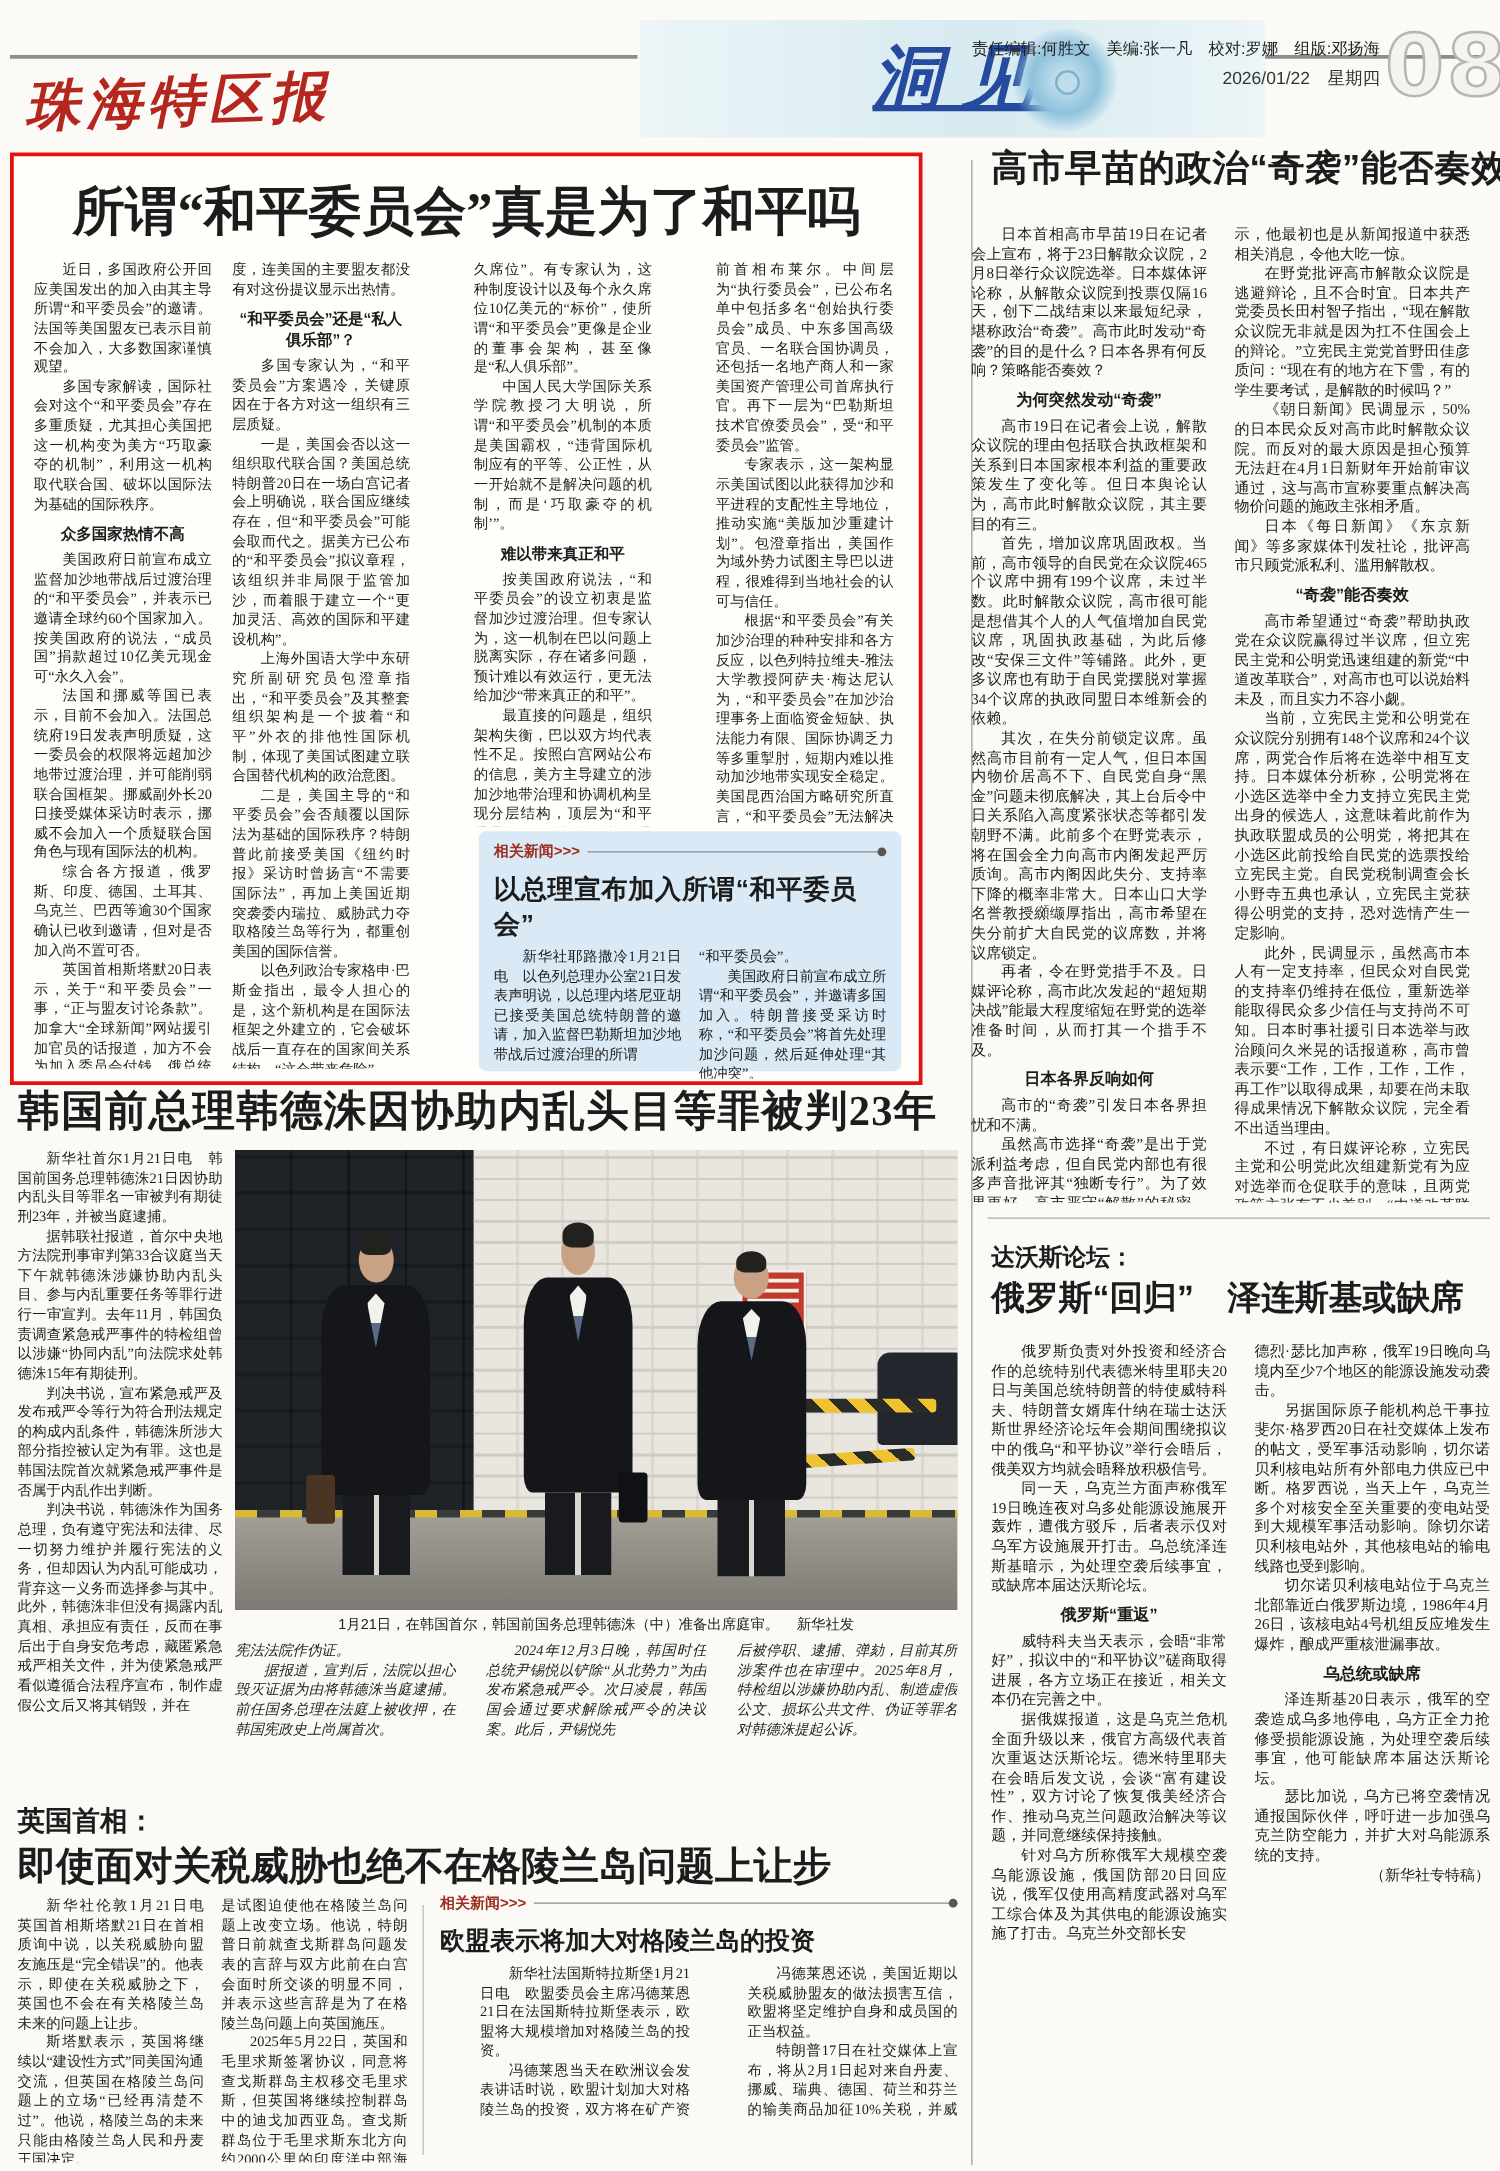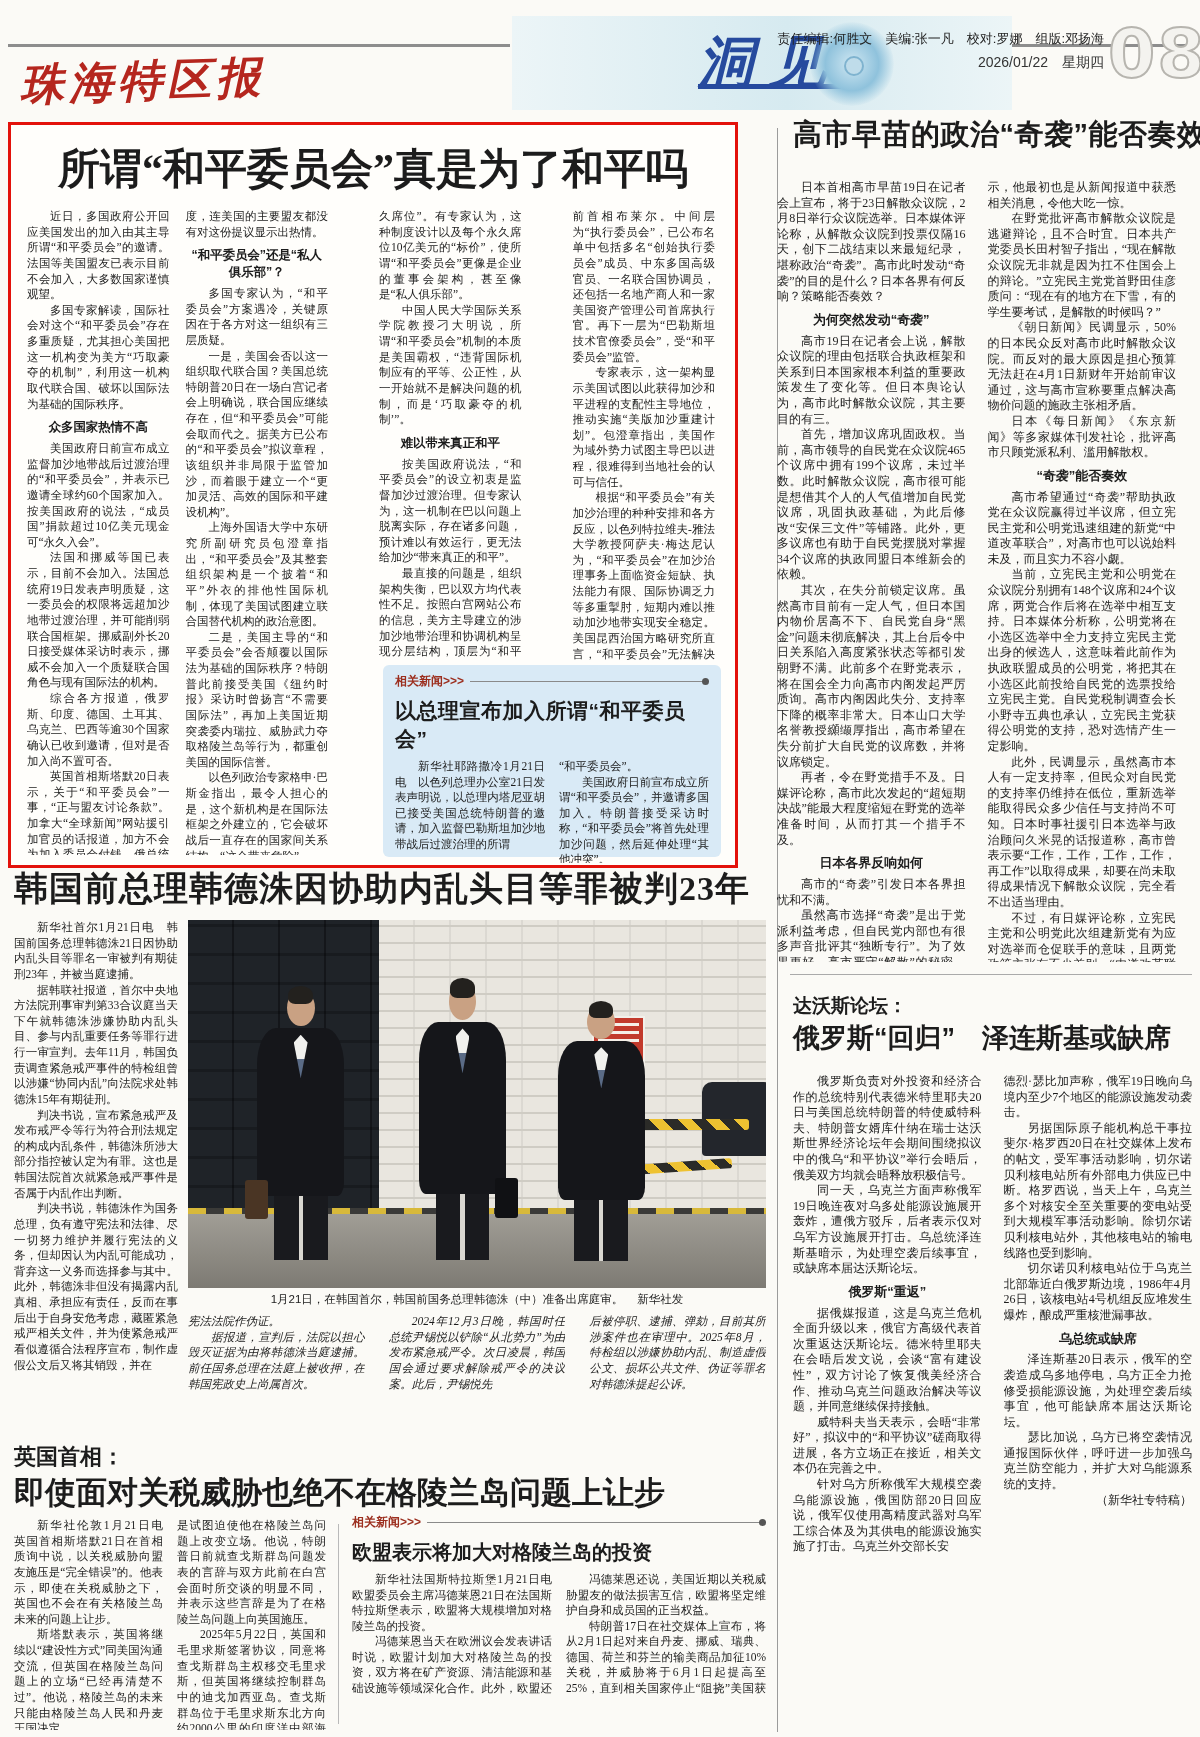--- a/index.html
+++ b/index.html
@@ -70,21 +70,21 @@
 
   
   .uk-kicker{left:14px;top:1442px;font-size:22px;font-weight:bold;font-family:"Liberation Sans",sans-serif;}
   .uk-headline{left:14px;top:1472px;width:752px;font-family:"Liberation Serif",serif;font-weight:900;font-size:31px;white-space:nowrap;}
   .uk-cols{left:14px;top:1518px;width:312px;height:212px;display:flex;gap:14px;}
   .uk-cols .col{flex:1;}
   .uk-vrule{left:338px;top:1524px;width:1px;height:200px;background:#b9b9b9;}
   .eu-box{left:352px;top:1514px;width:414px;height:218px;}
   .eu-headline{font-size:20px;font-weight:900;margin:8px 0 6px;font-family:"Liberation Sans",sans-serif;}
   .eu-cols{display:flex;gap:14px;height:124px;}
-  .eu-cols .col{flex:1;font-size:11.5px;line-height:1.35;font-family:"Liberation Serif",serif;}
+  .eu-cols .col{flex:1;font-size:11.5px;line-height:1.35;font-family:"Liberation Serif",serif;margin-left:32px;}
 
   
   .v-divider{left:777px;top:128px;width:1px;height:1604px;background:#9b9b9b;}
   .tk-headline{left:793px;top:115px;width:400px;font-size:29px;font-weight:700;font-family:"Liberation Sans",sans-serif;letter-spacing:0.5px;white-space:nowrap;}
   .tk-cols{left:777px;top:180px;width:399px;height:782px;display:flex;gap:22px;}
   .tk-cols .col{flex:1;}
   .h-divider{left:790px;top:974px;width:402px;height:1px;background:#aaa;}
   .dv-kicker{left:793px;top:993px;font-size:19px;font-weight:bold;font-family:"Liberation Sans",sans-serif;}
   .dv-headline{left:793px;top:1020px;width:400px;font-size:27px;font-weight:900;font-family:"Liberation Sans",sans-serif;white-space:nowrap;}
   .dv-cols{left:793px;top:1074px;width:399px;height:658px;display:flex;gap:22px;}
@@ -282,22 +282,22 @@
 
 <div class="abs h-divider"></div>
 
 <div class="abs dv-kicker">达沃斯论坛：</div>
 <div class="abs dv-headline">俄罗斯“回归”　泽连斯基或缺席</div>
 <div class="abs dv-cols body-m">
   <div class="col">
       <div class="para">俄罗斯负责对外投资和经济合作的总统特别代表德米特里耶夫20日与美国总统特朗普的特使威特科夫、特朗普女婿库什纳在瑞士达沃斯世界经济论坛年会期间围绕拟议中的俄乌“和平协议”举行会晤后，俄美双方均就会晤释放积极信号。</div>
       <div class="para">同一天，乌克兰方面声称俄军19日晚连夜对乌多处能源设施展开轰炸，遭俄方驳斥，后者表示仅对乌军方设施展开打击。乌总统泽连斯基暗示，为处理空袭后续事宜，或缺席本届达沃斯论坛。</div>
       <div class="subhead">俄罗斯“重返”</div>
+      <div class="para">威特科夫当天表示，会晤“非常好”，拟议中的“和平协议”磋商取得进展，各方立场正在接近，相关文本仍在完善之中。</div>
       <div class="para">据俄媒报道，这是乌克兰危机全面升级以来，俄官方高级代表首次重返达沃斯论坛。德米特里耶夫在会晤后发文说，会谈“富有建设性”，双方讨论了恢复俄美经济合作、推动乌克兰问题政治解决等议题，并同意继续保持接触。</div>
-      <div class="para">威特科夫当天表示，会晤“非常好”，拟议中的“和平协议”磋商取得进展，各方立场正在接近，相关文本仍在完善之中。</div>
       <div class="para">针对乌方所称俄军大规模空袭乌能源设施，俄国防部20日回应说，俄军仅使用高精度武器对乌军工综合体及为其供电的能源设施实施了打击。乌克兰外交部长安</div>
     </div>
   <div class="col">
       <div class="para cont">德烈·瑟比加声称，俄军19日晚向乌境内至少7个地区的能源设施发动袭击。</div>
       <div class="para">另据国际原子能机构总干事拉斐尔·格罗西20日在社交媒体上发布的帖文，受军事活动影响，切尔诺贝利核电站所有外部电力供应已中断。格罗西说，当天上午，乌克兰多个对核安全至关重要的变电站受到大规模军事活动影响。除切尔诺贝利核电站外，其他核电站的输电线路也受到影响。</div>
       <div class="para">切尔诺贝利核电站位于乌克兰北部靠近白俄罗斯边境，1986年4月26日，该核电站4号机组反应堆发生爆炸，酿成严重核泄漏事故。</div>
       <div class="subhead">乌总统或缺席</div>
       <div class="para">泽连斯基20日表示，俄军的空袭造成乌多地停电，乌方正全力抢修受损能源设施，为处理空袭后续事宜，他可能缺席本届达沃斯论坛。</div>
       <div class="para">瑟比加说，乌方已将空袭情况通报国际伙伴，呼吁进一步加强乌克兰防空能力，并扩大对乌能源系统的支持。</div>
       <div class="sig">（新华社专特稿）</div>

